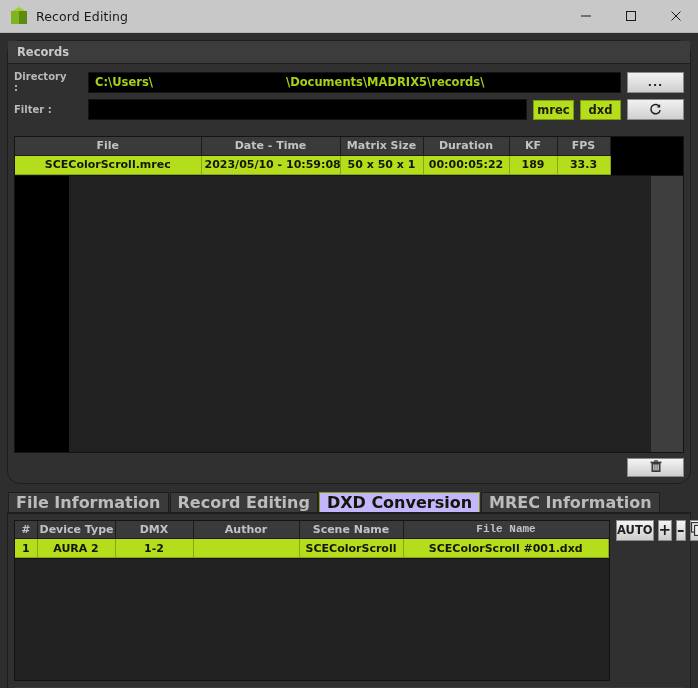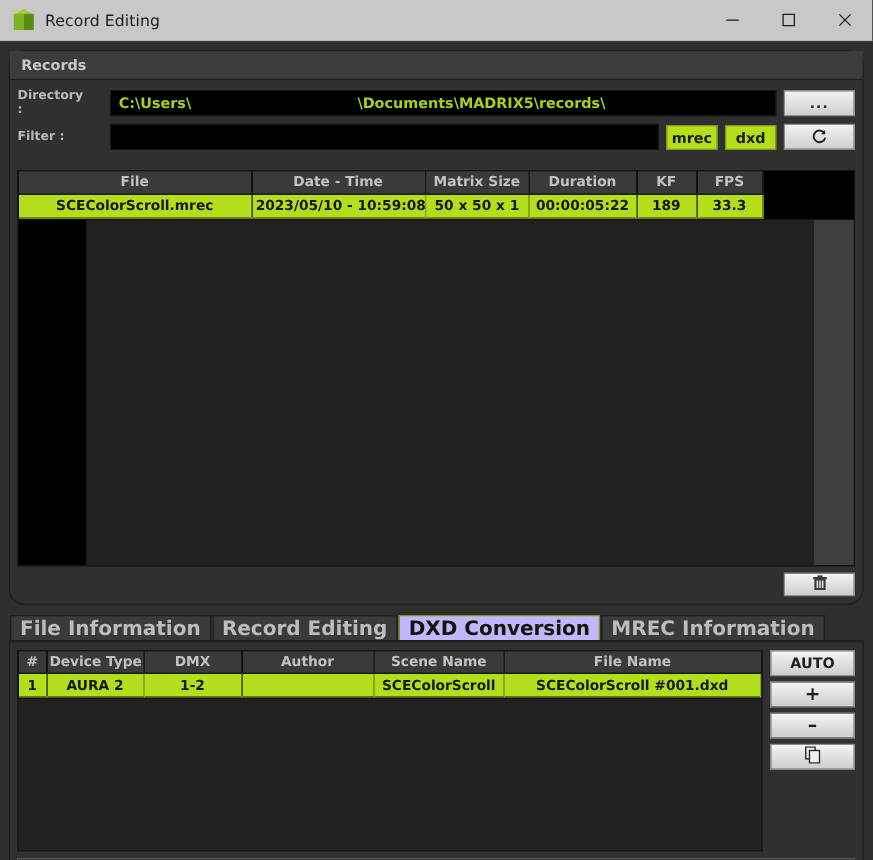--- a/index.html
+++ b/index.html
@@ -144,21 +144,21 @@
     font-size: 11px;
     font-weight: bold;
     height: 18px;
     border-right: 1px solid #1c1c1c;
     border-bottom: 1px solid #1c1c1c;
     text-align: center;
     padding: 0 2px;
     overflow: hidden;
     white-space: nowrap;
   }
-  table.grid th:last-child { border-right: none; }
+  table.grid th:last-child { border-right: none; font-family: Liberation Mono, monospace; }
   table.grid td {
     background: #b4dd1c;
     color: #161608;
     font-size: 11px;
     font-weight: bold;
     height: 19px;
     border-right: 1px solid #8ba516;
     border-bottom: 1px solid #8ba516;
     text-align: center;
     padding: 0 3px;
@@ -230,21 +230,21 @@
     margin-top: 0px;
   }
   .lower-main { display: flex; gap: 6px; }
   .lower-grid-wrap { flex: 1 1 auto; }
   .lower-list {
     background: #212121;
     border: 1px solid #141414;
     border-top: none;
     height: 122px;
   }
-  .side-btns { width: 68px; flex: 0 0 auto; display: flex; flex-direction: column; gap: 4px; }
+  .side-btns { width: 68px; flex: 0 0 auto; display: flex; flex-direction: row; gap: 4px; }
   .side-btn {
     height: 21px;
     background: linear-gradient(#f4f4f4, #cdcdcd);
     border: 1px solid #8a8a8a;
     color: #1f1f1f;
     font-size: 11.5px;
     font-weight: bold;
     display: flex; align-items: center; justify-content: center;
   }
 

